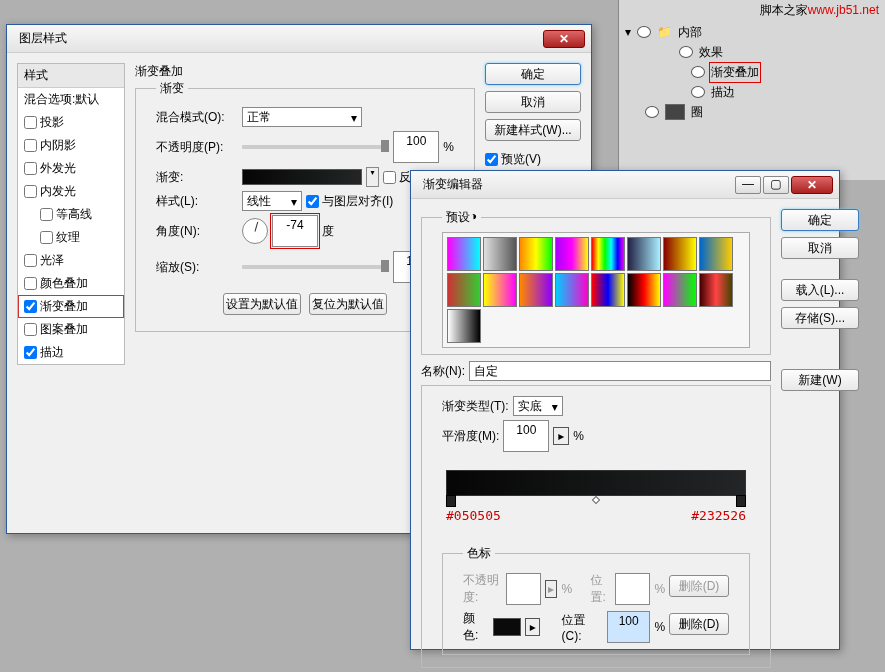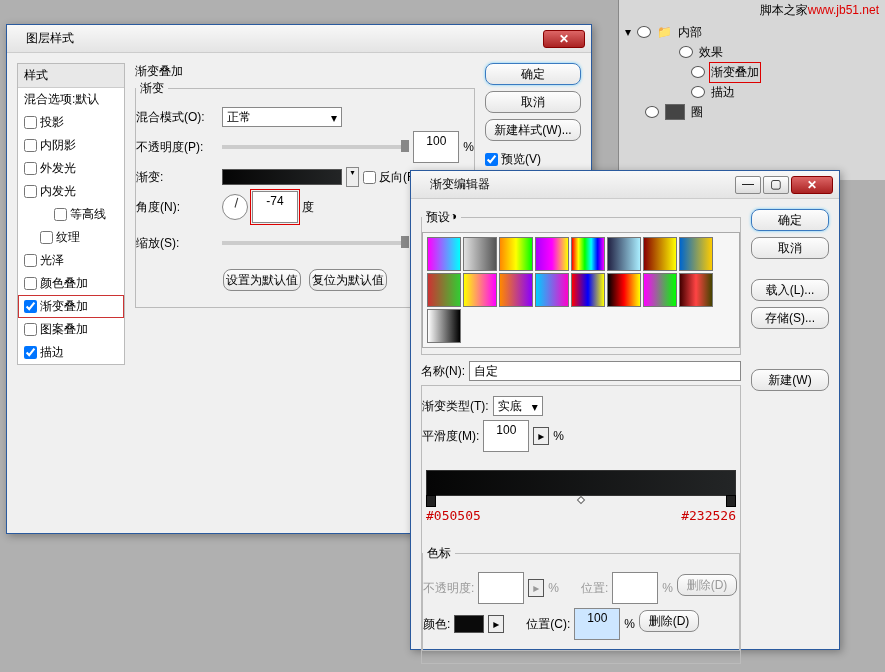--- a/index.html
+++ b/index.html
@@ -1,25 +1,25 @@
 <!DOCTYPE html>
 <html><head>
 <meta charset="utf-8">
 <style>
 * { box-sizing: border-box; font-family: "Microsoft YaHei", SimSun, Arial, sans-serif; font-size: 12px; }
 body { margin: 0; background: #b0b0b0; width: 885px; height: 672px; position: relative; overflow: hidden; }
 .win { position: absolute; background: #f0f0f0; border: 1px solid #2a5a9e; box-shadow: 2px 2px 8px rgba(0,0,0,0.3); }
 .titlebar { height: 28px; background: linear-gradient(#f8f8f8,#e4e4e4); display: flex; align-items: center; padding: 0 6px; border-bottom: 1px solid #ccc; }
-.titlebar .title { flex: 1; padding-left: 6px; margin-left: 7px; }
+.titlebar .title { flex: 1; padding-left: 6px; }
 .closebtn { width: 42px; height: 18px; background: linear-gradient(#d66,#a22); border: 1px solid #800; border-radius: 3px; color: #fff; text-align: center; line-height: 16px; cursor: pointer; font-weight: bold; }
 .wmbtn { width: 26px; height: 18px; background: linear-gradient(#fff,#ddd); border: 1px solid #888; border-radius: 2px; margin-left: 2px; text-align: center; line-height: 14px; cursor: pointer; }
 .body { padding: 10px; }
-fieldset { border: 1px solid #bbb; margin: 0 0 6px 0; padding: 6px 0; }
+fieldset { border: 1px solid #bbb; margin: 0 0 6px 0; padding: 6px 20px; }
 legend { padding: 0 4px; }
-.btn { display: inline-block; min-width: 78px; height: 22px; line-height: 20px; text-align: center; background: linear-gradient(#fdfdfd,#e8e8e8); border: 1px solid #8a8a8a; border-radius: 8px; cursor: pointer; margin-bottom: 6px; }
+.btn { display: inline-block; min-width: 78px; height: 22px; line-height: 20px; text-align: center; background: linear-gradient(#fdfdfd,#e8e8e8); border: 1px solid #8a8a8a; border-radius: 3px; cursor: pointer; margin-bottom: 6px; }
 .btn.primary { border: 1px solid #3a7ac0; box-shadow: 0 0 3px #6cf; }
 .row { display: flex; align-items: center; margin: 4px 0; gap: 4px; }
 .label { text-align: left; min-width: 82px; }
 .select { height: 20px; border: 1px solid #888; background: #fff; padding: 0 18px 0 4px; line-height: 18px; position: relative; display: inline-block; min-width: 100px; }
 .select::after { content: "▾"; position: absolute; right: 4px; top: 1px; }
 .numbox { width: 46px; height: 32px; border: 1px solid #888; background: #fff; text-align: center; line-height: 18px; display: inline-block; }
 .stepper { width: 13px; height: 20px; border: 1px solid #888; background: #eee; display: inline-block; font-size: 8px; line-height: 8px; text-align: center; padding-top: 1px; }
 input[type=checkbox] { margin: 0 3px 0 0; vertical-align: middle; }
 .gradbar { height: 16px; border: 1px solid #555; background: linear-gradient(90deg,#050505,#232526); display: inline-block; }
 .stylist { border: 1px solid #bbb; background: #fff; width: 108px; }
@@ -88,21 +88,21 @@
     <span class="closebtn">✕</span>
   </div>
   <div class="body" style="display:flex; gap:10px;">
     <div class="stylist">
       <div class="hdr">样式</div>
       <div class="item" style="">混合选项:默认</div>
       <div class="item"><input type="checkbox" style=""><span>投影</span></div>
       <div class="item"><input type="checkbox" style=""><span>内阴影</span></div>
       <div class="item"><input type="checkbox" style=""><span>外发光</span></div>
       <div class="item"><input type="checkbox" style=""><span>内发光</span></div>
-      <div class="item" style="padding-left:36px"><input type="checkbox" style=""><span>等高线</span></div>
+      <div class="item" style="padding-left:22px"><input type="checkbox" style=""><span>等高线</span></div>
       <div class="item" style="padding-left:22px"><input type="checkbox" style=""><span>纹理</span></div>
       <div class="item"><input type="checkbox" style=""><span>光泽</span></div>
       <div class="item"><input type="checkbox" style=""><span>颜色叠加</span></div>
       <div class="item active"><input type="checkbox" checked="" style=""><span>渐变叠加</span></div>
       <div class="item"><input type="checkbox" style=""><span>图案叠加</span></div>
       <div class="item"><input type="checkbox" checked="" style=""><span>描边</span></div>
     </div>
 
     <div style="flex:1">
       <div>渐变叠加</div>
@@ -118,20 +118,25 @@
               <span style="position:absolute;right:0;top:-5px;width:8px;height:12px;background:#888"></span>
             </span>
           <span class="numbox">100</span>
           <span>%</span>
         </div>
         <div class="row">
           <span class="label">渐变:</span>
           <span class="gradbar" style="width:120px"></span>
           <span class="stepper">▾</span>
           <label><input type="checkbox" style=""><span>反向(R)</span></label>
+        </div>
+        <div class="row">
+          <span class="label">样式(L):</span>
+          <span class="select" style="min-width:60px">线性</span>
+          <label><input type="checkbox" checked="" style=""><span>与图层对齐(I)</span></label>
         </div>
         <div class="row">
           <span class="label">角度(N):</span>
           <span class="angdial"></span>
           <span class="numbox redbox">-74</span>
           <span>度</span>
         </div>
         <div class="row">
           <span class="label">缩放(S):</span>
           <span style="flex:1;height:4px;background:#ccc;position:relative">

